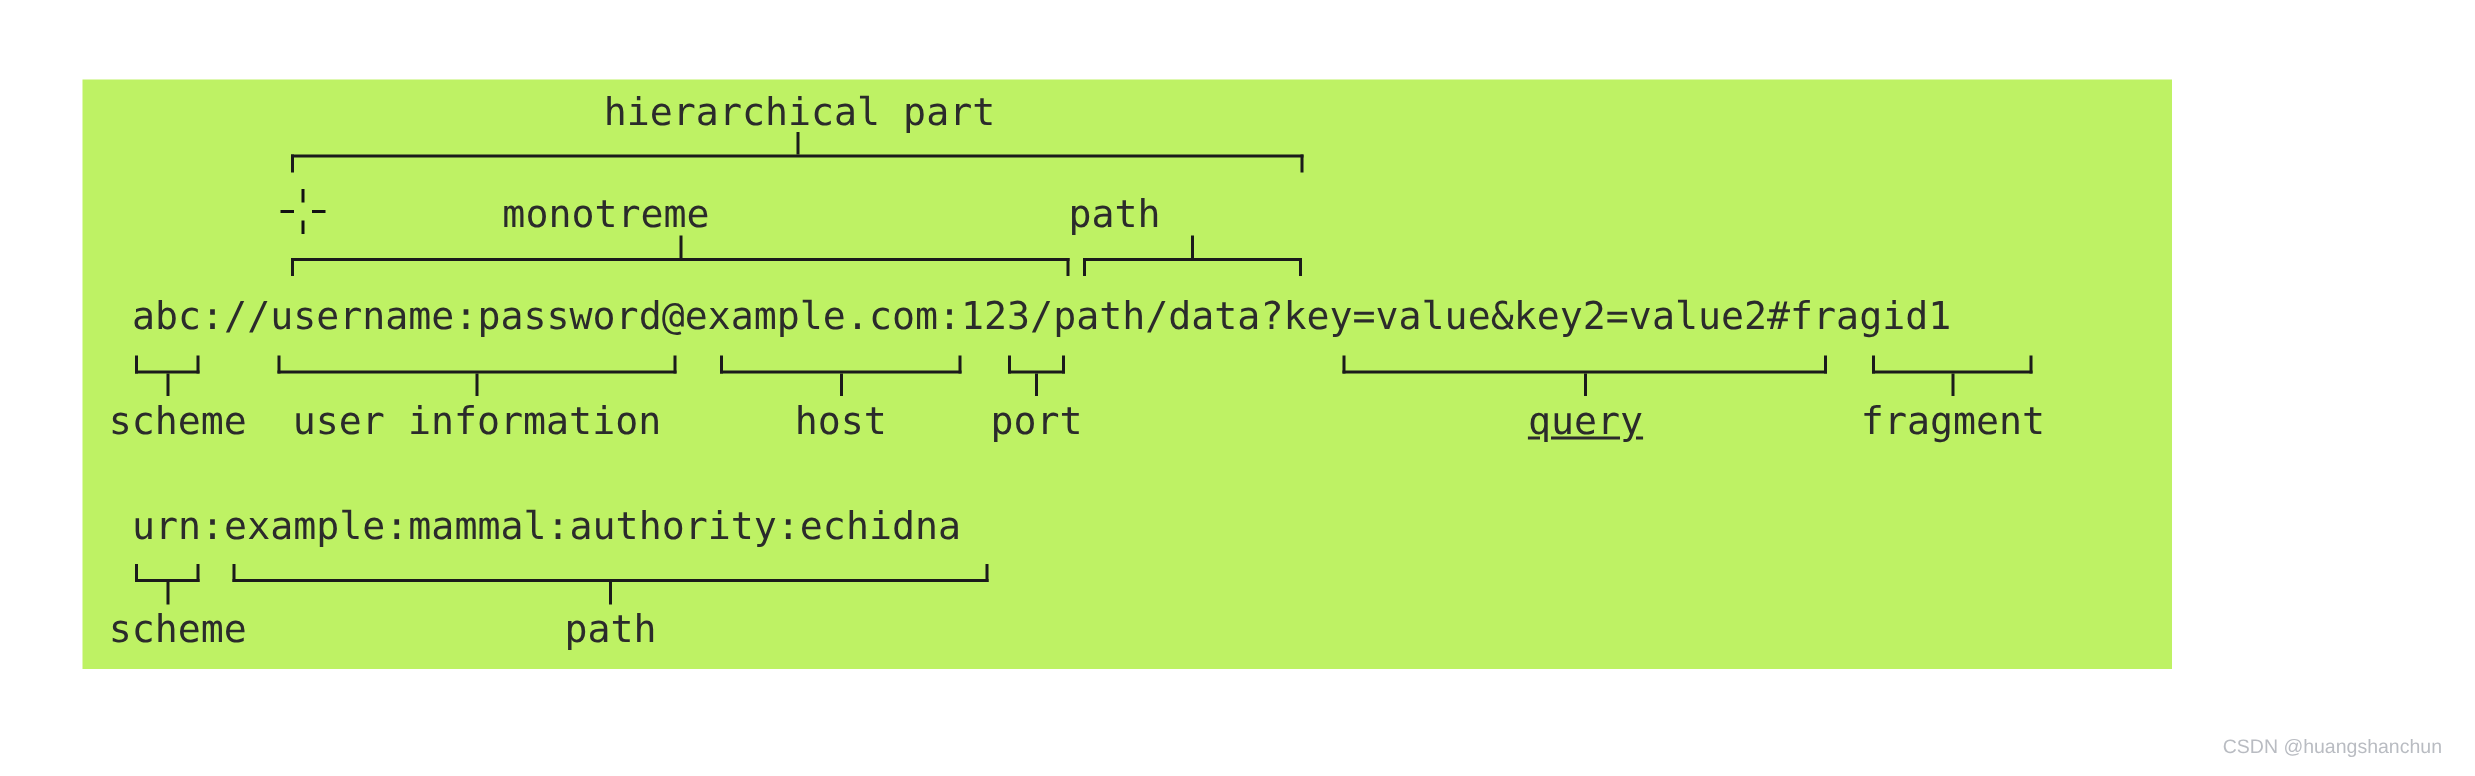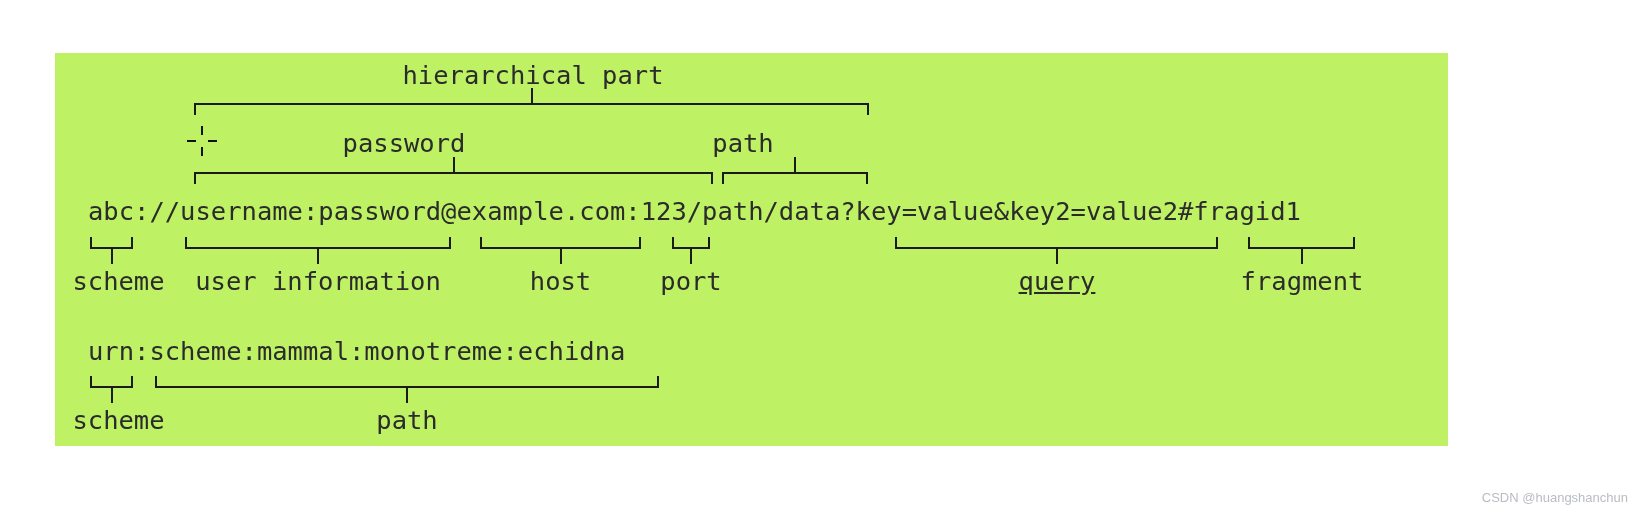--- a/index.html
+++ b/index.html
@@ -81,21 +81,21 @@
 
   <div class="lbl" style="left:268px;top:8px;width:420px;">hierarchical part</div>
 
   <div class="brace over" style="left:139px;top:50px;width:675px;height:14px;">
     <div class="bar"></div>
     <div class="cap l"></div>
     <div class="cap r"></div>
     <div class="tick" style="bottom:14px;"></div>
   </div>
 
-  <div class="lbl" style="left:219px;top:76px;width:260px;">password</div>
+  <div class="lbl" style="left:219px;top:76px;width:260px;">monotreme</div>
 
   <div class="lbl" style="left:628px;top:76px;width:120px;">path</div>
 
   <div class="brace over" style="left:139px;top:119px;width:519px;height:14px;">
     <div class="bar"></div>
     <div class="cap l"></div>
     <div class="cap r"></div>
     <div class="tick" style="bottom:14px;"></div>
   </div>
 
@@ -155,21 +155,21 @@
   <div class="lbl" style="left:438px;top:214px;width:135px;">host</div>
 
   <div class="lbl" style="left:133px;top:214px;width:260px;">user information</div>
 
   <div class="lbl" style="left:581px;top:214px;width:110px;">port</div>
 
   <div class="lbl" style="left:937px;top:214px;width:130px;text-decoration:underline;">query</div>
 
   <div class="lbl" style="left:1177px;top:214px;width:140px;">fragment</div>
 
-  <div class="uri-line" style="left:33px;top:283px;">urn:scheme:mammal:monotreme:echidna</div>
+  <div class="uri-line" style="left:33px;top:283px;">urn:example:mammal:authority:echidna</div>
 
   <div class="brace under" style="left:35px;top:322px;width:43px;height:13px;">
     <div class="bar"></div>
     <div class="cap l"></div>
     <div class="cap r"></div>
     <div class="tick"></div>
   </div>
 
   <div class="brace under" style="left:100px;top:322px;width:504px;height:13px;">
     <div class="bar"></div>

